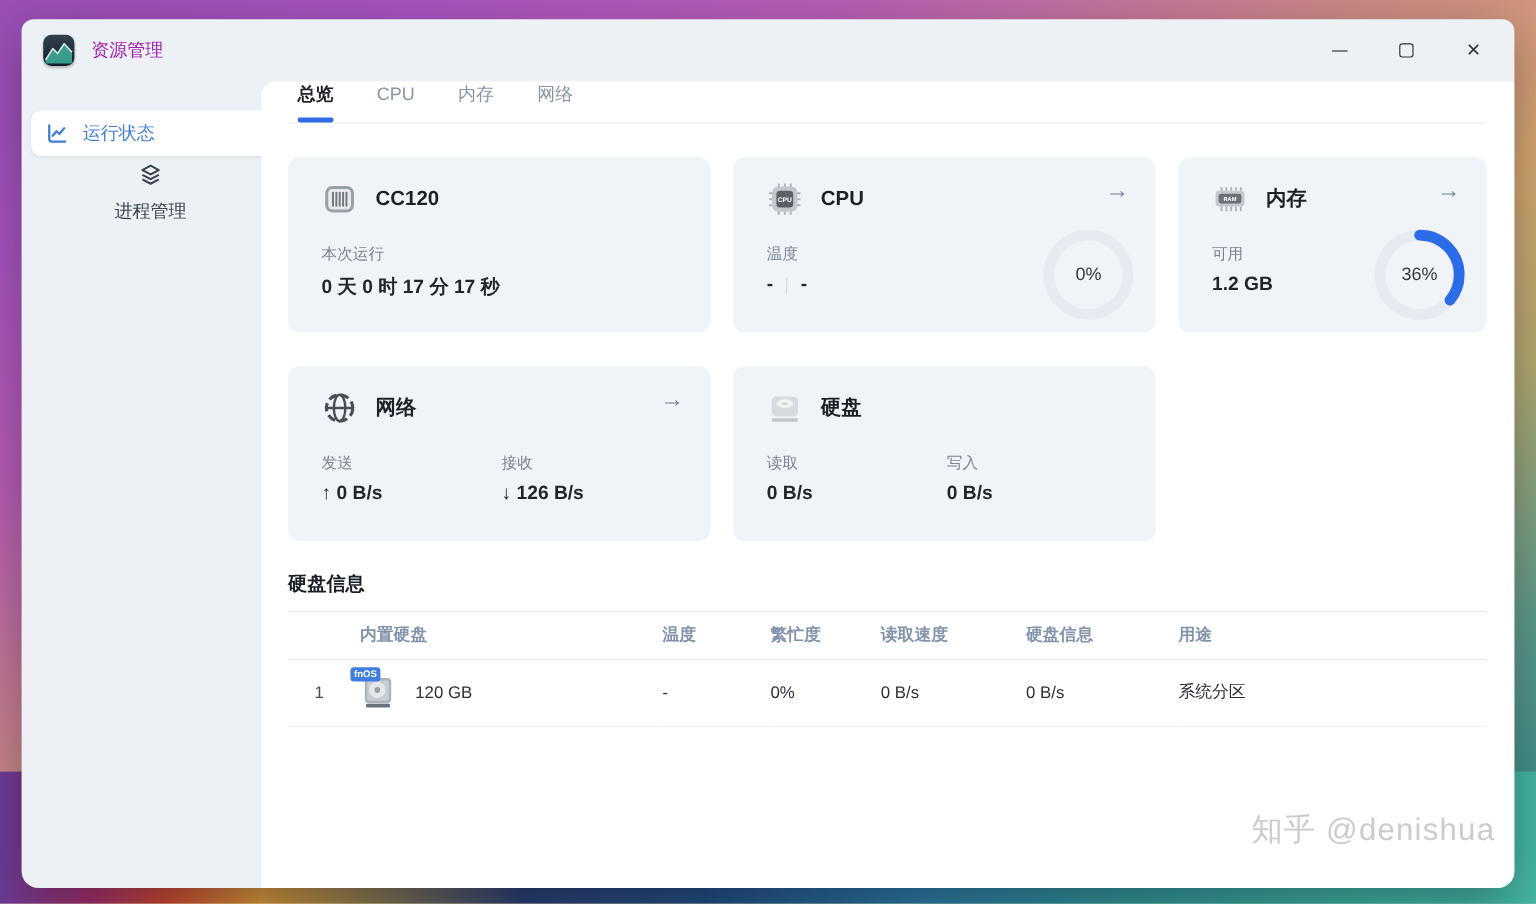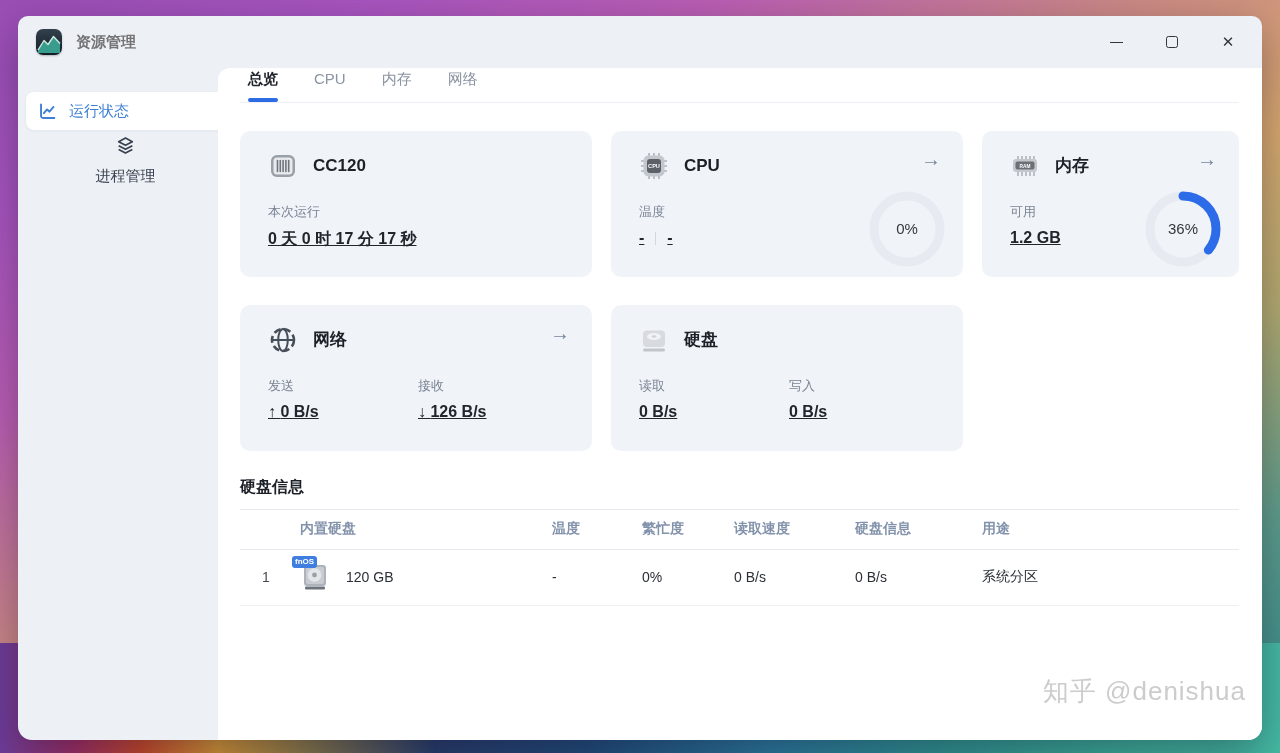--- a/index.html
+++ b/index.html
@@ -19,21 +19,21 @@
     overflow:hidden;
   }
 
   
   .titlebar { height:52px; display:flex; align-items:center; padding:0 26px 0 18px; }
   .app-icon {
     width:26px; height:26px; border-radius:7px; overflow:hidden;
     background:linear-gradient(180deg,#32414d 0%,#131d26 100%);
     box-shadow:0 1px 2px rgba(0,0,0,.25); flex:0 0 auto;
   }
-  .app-title { margin-left:14px; font-size:15px; font-weight:700; color:#737373; }
+  .app-title { margin-left:14px; font-size:15px; font-weight:400; color:#a21caf; }
   .win-controls { margin-left:auto; display:flex; align-items:center; gap:40px; }
   .ctrl { width:16px; height:16px; display:flex; align-items:center; justify-content:center; cursor:pointer; }
   .ctrl-min i { display:block; width:13px; height:0; border-bottom:1.8px solid #33373d; }
   .ctrl-max i { display:block; width:12px; height:12px; border:1.7px solid #33373d; border-radius:2.5px; }
   .ctrl-close { font-size:15px; color:#33373d; font-weight:400; }
 
   
   .sidebar { position:absolute; top:52px; left:0; width:217px; bottom:4px; padding:24px 10px 0 8px; }
   .side-item {
     display:flex; align-items:center; gap:12px; height:38px;
@@ -61,21 +61,21 @@
   .card {
     position:relative; height:146px; background:#f0f3f8; border-radius:10px;
     padding:20px 24px 0 28px;
   }
   .card-head { display:flex; align-items:center; }
   .card-icon { width:30px; height:30px; flex:0 0 auto; position:relative; }
   .card-title { margin-left:15px; font-size:17px; font-weight:700; color:#1d2127; }
   .card-arrow { position:absolute; top:18px; right:22px; font-size:20px; color:#76849a; cursor:pointer; line-height:1; }
   .card-stat { margin-top:22px; }
   .stat-label { font-size:13px; color:#7b8493; }
-  .stat-value { margin-top:8px; font-size:16px; font-weight:700; color:#22262c;text-decoration:underline; }
+  .stat-value { margin-top:8px; font-size:16px; font-weight:700; color:#22262c; }
   .value-divider { display:inline-block; width:1px; height:13px; background:#d3d8df; margin:0 11px; vertical-align:-2px; }
   .cols { display:flex; }
   .cols .col { width:150px; }
 
   .gauge { position:absolute; right:16px; bottom:8px; width:80px; height:80px; }
   .gauge svg { width:80px; height:80px; display:block; }
   .gauge-label {
     position:absolute; inset:0; display:flex; align-items:center; justify-content:center;
     font-size:15px; color:#34383e;
   }

